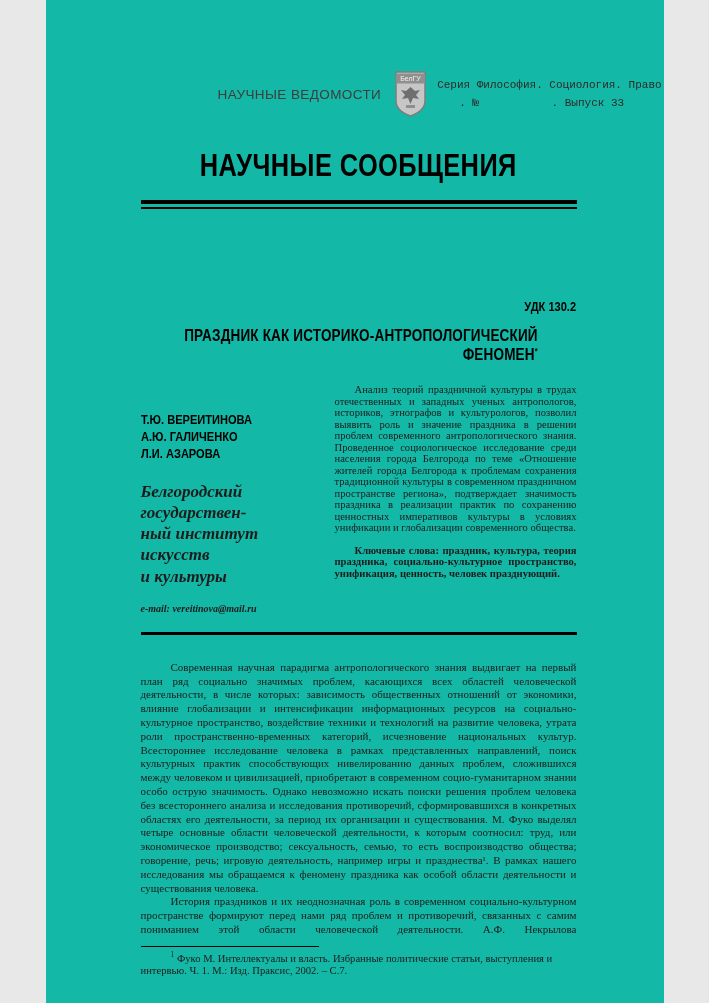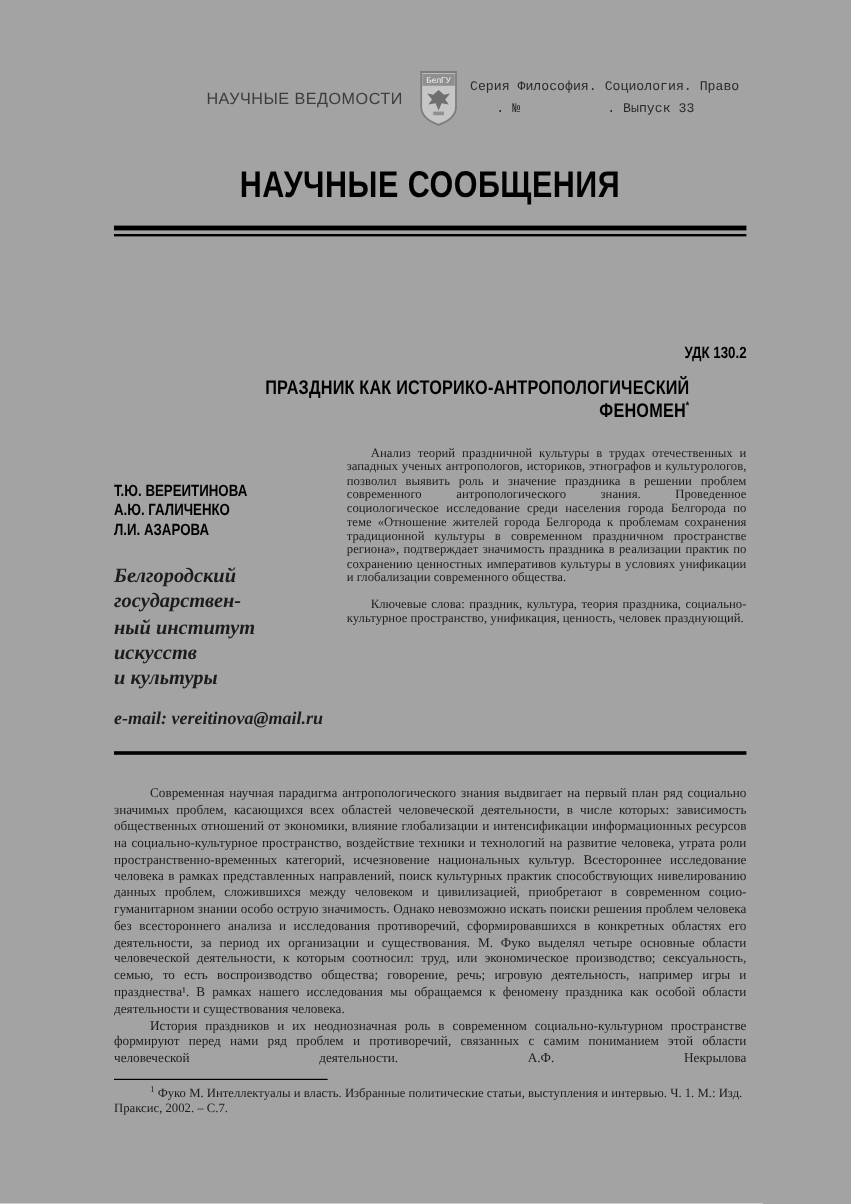--- a/index.html
+++ b/index.html
@@ -1,25 +1,25 @@
 <!DOCTYPE html>
 <html><head>
 <meta charset="utf-8">
 <style>
   html,body { margin:0; padding:0; background:#e8e8e8; }
   .page {
     position:relative;
-    width:709px; height:1003px;
+    width:618px; height:1003px;
     margin:0 auto;
-    background:#a3a3a3;
+    background:#14b8a6;
     overflow:hidden;
     font-family:"Liberation Serif","DejaVu Serif",serif;
     color:#1c1c1c;
     box-sizing:border-box;
-    padding:0 87px 0 95px;
+    padding:12px 87px 0 95px;
   }
   
   .header {
     display:flex; align-items:center;
     margin-left:77px; margin-top:58px; height:48px;
   }
   .journal-name {
     font-family:"Liberation Sans","DejaVu Sans",sans-serif;
     font-size:13.5px; color:#3d3d3d; letter-spacing:0.4px; white-space:nowrap;
   }
@@ -49,27 +49,27 @@
   .article-title { font-size:16.5px; transform-origin:center; letter-spacing:0.2px; }
   .article-title sup { font-size:9px; }
   
   .meta { display:flex; margin-top:20px; }
   .meta-left { flex:0 0 188px; padding-top:28px; }
   .author-line { font-size:13.5px; transform-origin:left center; line-height:1.25; display:block; }
   .affiliation {
     margin-top:18px; font-style:italic; font-weight:700;
     font-size:17px; line-height:1.25; white-space:pre-line;
   }
-  .email { margin-top:16px; font-style:italic; font-weight:700; font-size:15px; }
+  .email { margin-top:16px; font-style:italic; font-weight:700; font-size:10px; }
   .meta-right { flex:1; padding-left:6px; }
   .abstract, .keywords {
     margin:0; font-size:10.6px; line-height:11.5px;
     text-align:justify; text-indent:20px;
   }
-  .keywords { margin-top:11px; }
+  .keywords { margin-top:11px;font-weight:bold; }
   .thick-rule { margin-top:18px; border-top:3px solid #000; }
   
   .body-para {
     margin:0; font-size:11px; line-height:13.8px;
     text-align:justify; text-indent:30px;
   }
   .body-para.first { margin-top:26px; }
   .body-para.last { text-align-last:justify; }
   
   .footnote-rule { margin-top:9px; width:178px; border-top:1.5px solid #000; }

